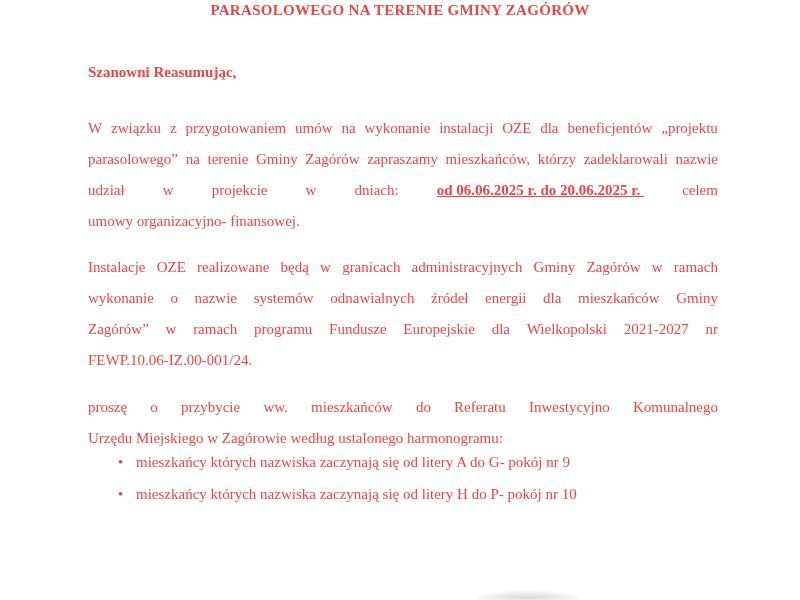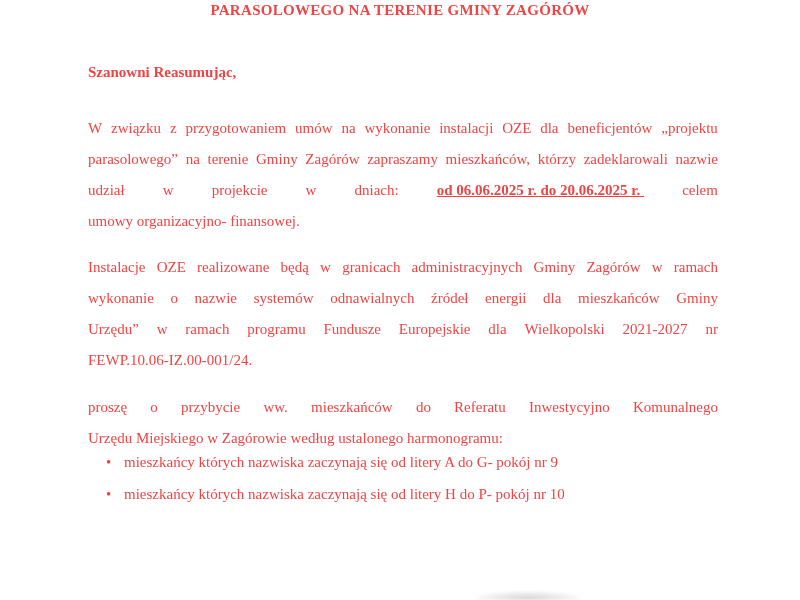--- a/index.html
+++ b/index.html
@@ -42,21 +42,21 @@
   .para-3 { top: 392px; }
   .line { display: block; }
   .line.just {
     display: flex;
     justify-content: space-between;
   }
   .line .b { font-weight: bold; }
   .line .u { text-decoration: underline; white-space: pre; }
   .bullets {
     position: absolute;
-    left: 106px;
+    left: 118px;
     top: 447px;
     width: 614px;
     font-size: 15px;
     line-height: 31.5px;
   }
   .bullet-item { display: block; }
   .bullet-marker {
     display: inline-block;
     width: 18px;
     font-size: 15px;
@@ -140,21 +140,21 @@
         <span>nazwie</span>
         <span>systemów</span>
         <span>odnawialnych</span>
         <span>źródeł</span>
         <span>energii</span>
         <span>dla</span>
         <span>mieszkańców</span>
         <span>Gminy</span>
       </div>
       <div class="line just">
-        <span>Urzędu”</span>
+        <span>Zagórów”</span>
         <span>w</span>
         <span>ramach</span>
         <span>programu</span>
         <span>Fundusze</span>
         <span>Europejskie</span>
         <span>dla</span>
         <span>Wielkopolski</span>
         <span>2021-2027</span>
         <span>nr</span>
       </div>

